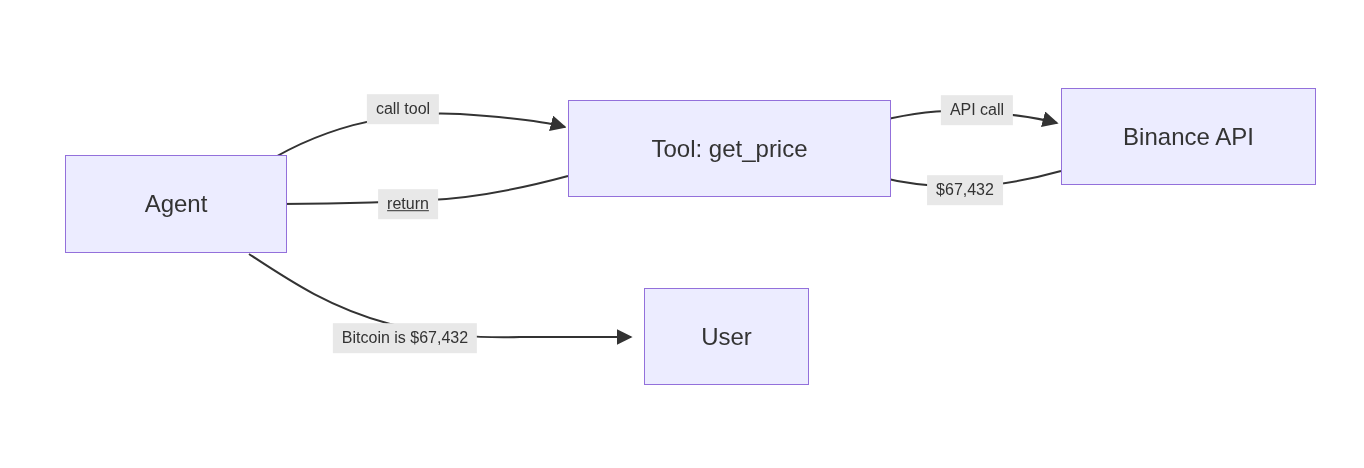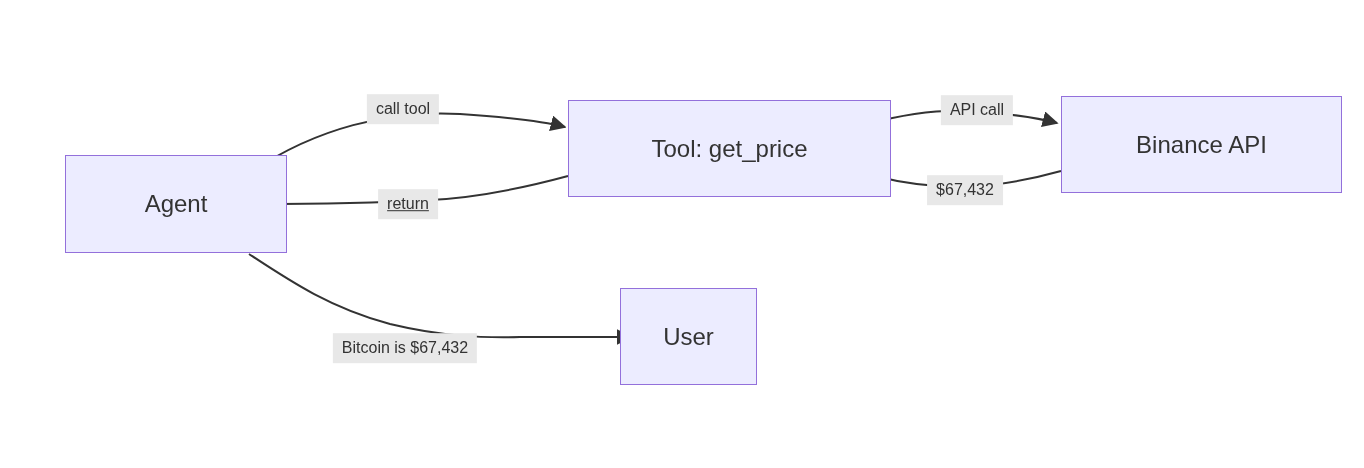--- a/index.html
+++ b/index.html
@@ -39,37 +39,37 @@
     align-items: center;
     justify-content: center;
     background: var(--node-fill);
     border: 1.5px solid var(--node-border);
     color: var(--text);
     font-size: 24px;
     text-align: center;
   }
   .node-agent   { left: 65px;   top: 155px; width: 222px; height: 98px; }
   .node-tool    { left: 568px;  top: 100px; width: 323px; height: 97px; }
-  .node-binance { left: 1061px; top: 96px; width: 281px; height: 97px; }
-  .node-user    { left: 620px;  top: 288px; width: 137px; height: 97px; }
+  .node-binance { left: 1061px; top: 88px; width: 255px; height: 97px; }
+  .node-user    { left: 644px;  top: 288px; width: 165px; height: 97px; }
   .edge-label {
     position: absolute;
     transform: translate(-50%, -50%);
     background: var(--label-bg);
     color: var(--text);
     font-size: 16px;
     line-height: 1.1;
     padding: 6px 9px;
     white-space: nowrap;
   }
   .edge-label-call-tool { left: 403px; top: 109px; }
   .edge-label-return    { left: 408px; top: 204px; text-decoration: underline; }
   .edge-label-api-call  { left: 965px; top: 110px; margin-left: 12px; }
   .edge-label-price     { left: 965px; top: 190px; }
-  .edge-label-bitcoin   { left: 405px; top: 348px; }
+  .edge-label-bitcoin   { left: 405px; top: 338px; }
 </style>
 </head>
 <body>
 
 <div class="canvas">
 
   <svg class="edges-svg" viewBox="0 0 1364 468" xmlns="http://www.w3.org/2000/svg">
     <defs>
       <marker id="arrowhead" viewBox="0 0 10 10" refX="9" refY="5" markerWidth="8" markerHeight="8" orient="auto">
         <path d="M0,0 L10,5 L0,10 z" fill="#333333"></path>

